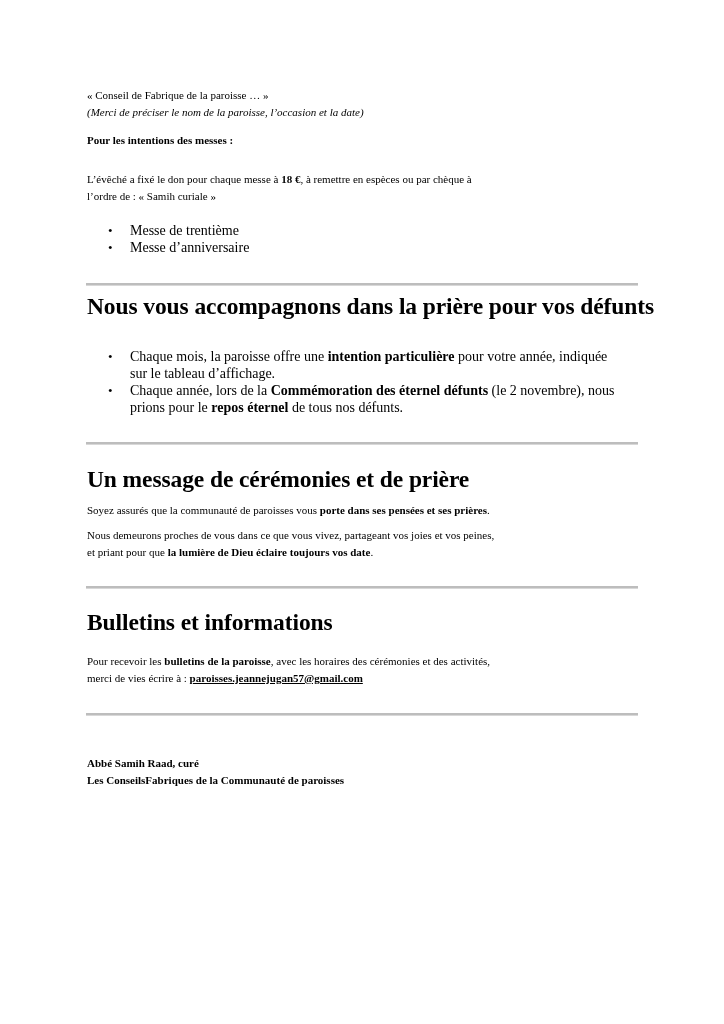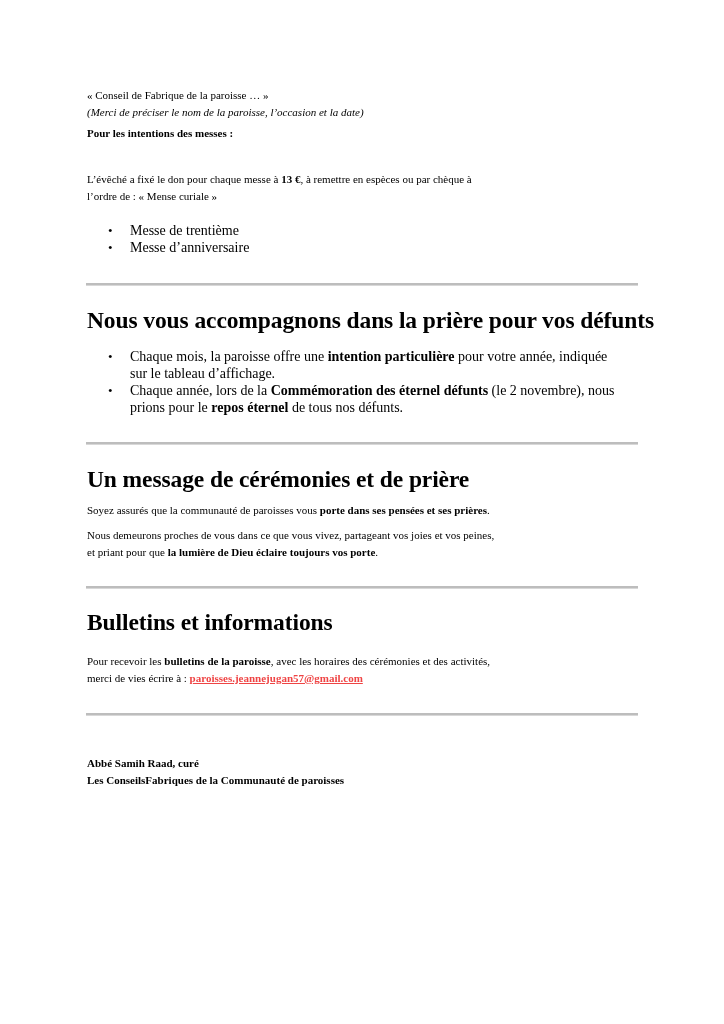--- a/index.html
+++ b/index.html
@@ -9,70 +9,70 @@
     .line { font-size: 11px; line-height: 17px; white-space: nowrap; }
     .abs { position: absolute; left: 0; }
     .italic { font-style: italic; }
     b { font-weight: bold; }
     .h2 { font-size: 23.5px; font-weight: bold; line-height: 28px; white-space: nowrap; letter-spacing: -0.1px; }
     .rule { position: absolute; left: -1px; width: 552px; height: 2px; background: #bdbdbd; border-bottom: 1px solid #d8d8d8; }
     ul { margin: 0; padding: 0; list-style: none; }
     .bullet-item { position: absolute; left: 0; width: 560px; }
     .bullet { position: absolute; left: 21px; top: 0; font-size: 13px; line-height: 17px; }
     .bullet-text { position: absolute; left: 43px; top: 0; font-size: 14px; line-height: 17px; white-space: nowrap; }
-    a.email { color: #ef4444; font-weight: bold; text-decoration: underline; }
+    a.email { color: #000000; font-weight: bold; text-decoration: underline; }
   </style>
 </head>
 <body>
 
 <div class="page">
 
   <div class="line abs" style="top:87px">« Conseil de Fabrique de la paroisse … »</div>
   <div class="line abs italic" style="top:104px">(Merci de préciser le nom de la paroisse, l’occasion et la date)</div>
 
-  <div class="line abs" style="top:125px"><b>Pour les intentions des messes :</b></div>
+  <div class="line abs" style="top:132px"><b>Pour les intentions des messes :</b></div>
 
-  <div class="line abs" style="top:171px"><span>L’évêché a fixé le don pour chaque messe à </span><b>13 €</b><span>, à remettre en espèces ou par chèque à</span></div>
-  <div class="line abs" style="top:188px">l’ordre de : « Mense curiale »</div>
+  <div class="line abs" style="top:171px"><span>L’évêché a fixé le don pour chaque messe à </span><b>18 €</b><span>, à remettre en espèces ou par chèque à</span></div>
+  <div class="line abs" style="top:188px">l’ordre de : « Samih curiale »</div>
 
   <ul>
     <li class="bullet-item" style="top:222px">
       <span class="bullet">•</span>
       <span class="bullet-text">Messe de trentième</span>
     </li>
     <li class="bullet-item" style="top:239px">
       <span class="bullet">•</span>
       <span class="bullet-text">Messe d’anniversaire</span>
     </li>
   </ul>
 
   <div class="rule" style="top:283px"></div>
 
-  <div class="h2 abs" style="top:306px">Nous vous accompagnons dans la prière pour vos défunts</div>
+  <div class="h2 abs" style="top:292px">Nous vous accompagnons dans la prière pour vos défunts</div>
 
   <ul>
     <li class="bullet-item" style="top:348px">
       <span class="bullet">•</span>
       <span class="bullet-text"><span>Chaque mois, la paroisse offre une </span><b>intention particulière</b><span> pour votre année, indiquée</span></span>
       <span class="bullet-text" style="top:17px">sur le tableau d’affichage.</span>
     </li>
     <li class="bullet-item" style="top:382px">
       <span class="bullet">•</span>
       <span class="bullet-text"><span>Chaque année, lors de la </span><b>Commémoration des éternel défunts</b><span> (le 2 novembre), nous</span></span>
       <span class="bullet-text" style="top:17px"><span>prions pour le </span><b>repos éternel</b><span> de tous nos défunts.</span></span>
     </li>
   </ul>
 
   <div class="rule" style="top:442px"></div>
 
   <div class="h2 abs" style="top:465px">Un message de cérémonies et de prière</div>
 
   <div class="line abs" style="top:502px"><span>Soyez assurés que la communauté de paroisses vous </span><b>porte dans ses pensées et ses prières</b><span>.</span></div>
   <div class="line abs" style="top:527px">Nous demeurons proches de vous dans ce que vous vivez, partageant vos joies et vos peines,</div>
-  <div class="line abs" style="top:544px"><span>et priant pour que </span><b>la lumière de Dieu éclaire toujours vos porte</b><span>.</span></div>
+  <div class="line abs" style="top:544px"><span>et priant pour que </span><b>la lumière de Dieu éclaire toujours vos date</b><span>.</span></div>
 
   <div class="rule" style="top:586px"></div>
 
   <div class="h2 abs" style="top:608px">Bulletins et informations</div>
 
   <div class="line abs" style="top:653px"><span>Pour recevoir les </span><b>bulletins de la paroisse</b><span>, avec les horaires des cérémonies et des activités,</span></div>
   <div class="line abs" style="top:670px"><span>merci de vies écrire à : </span><a class="email" href="#">paroisses.jeannejugan57@gmail.com</a></div>
 
   <div class="rule" style="top:713px"></div>
 

